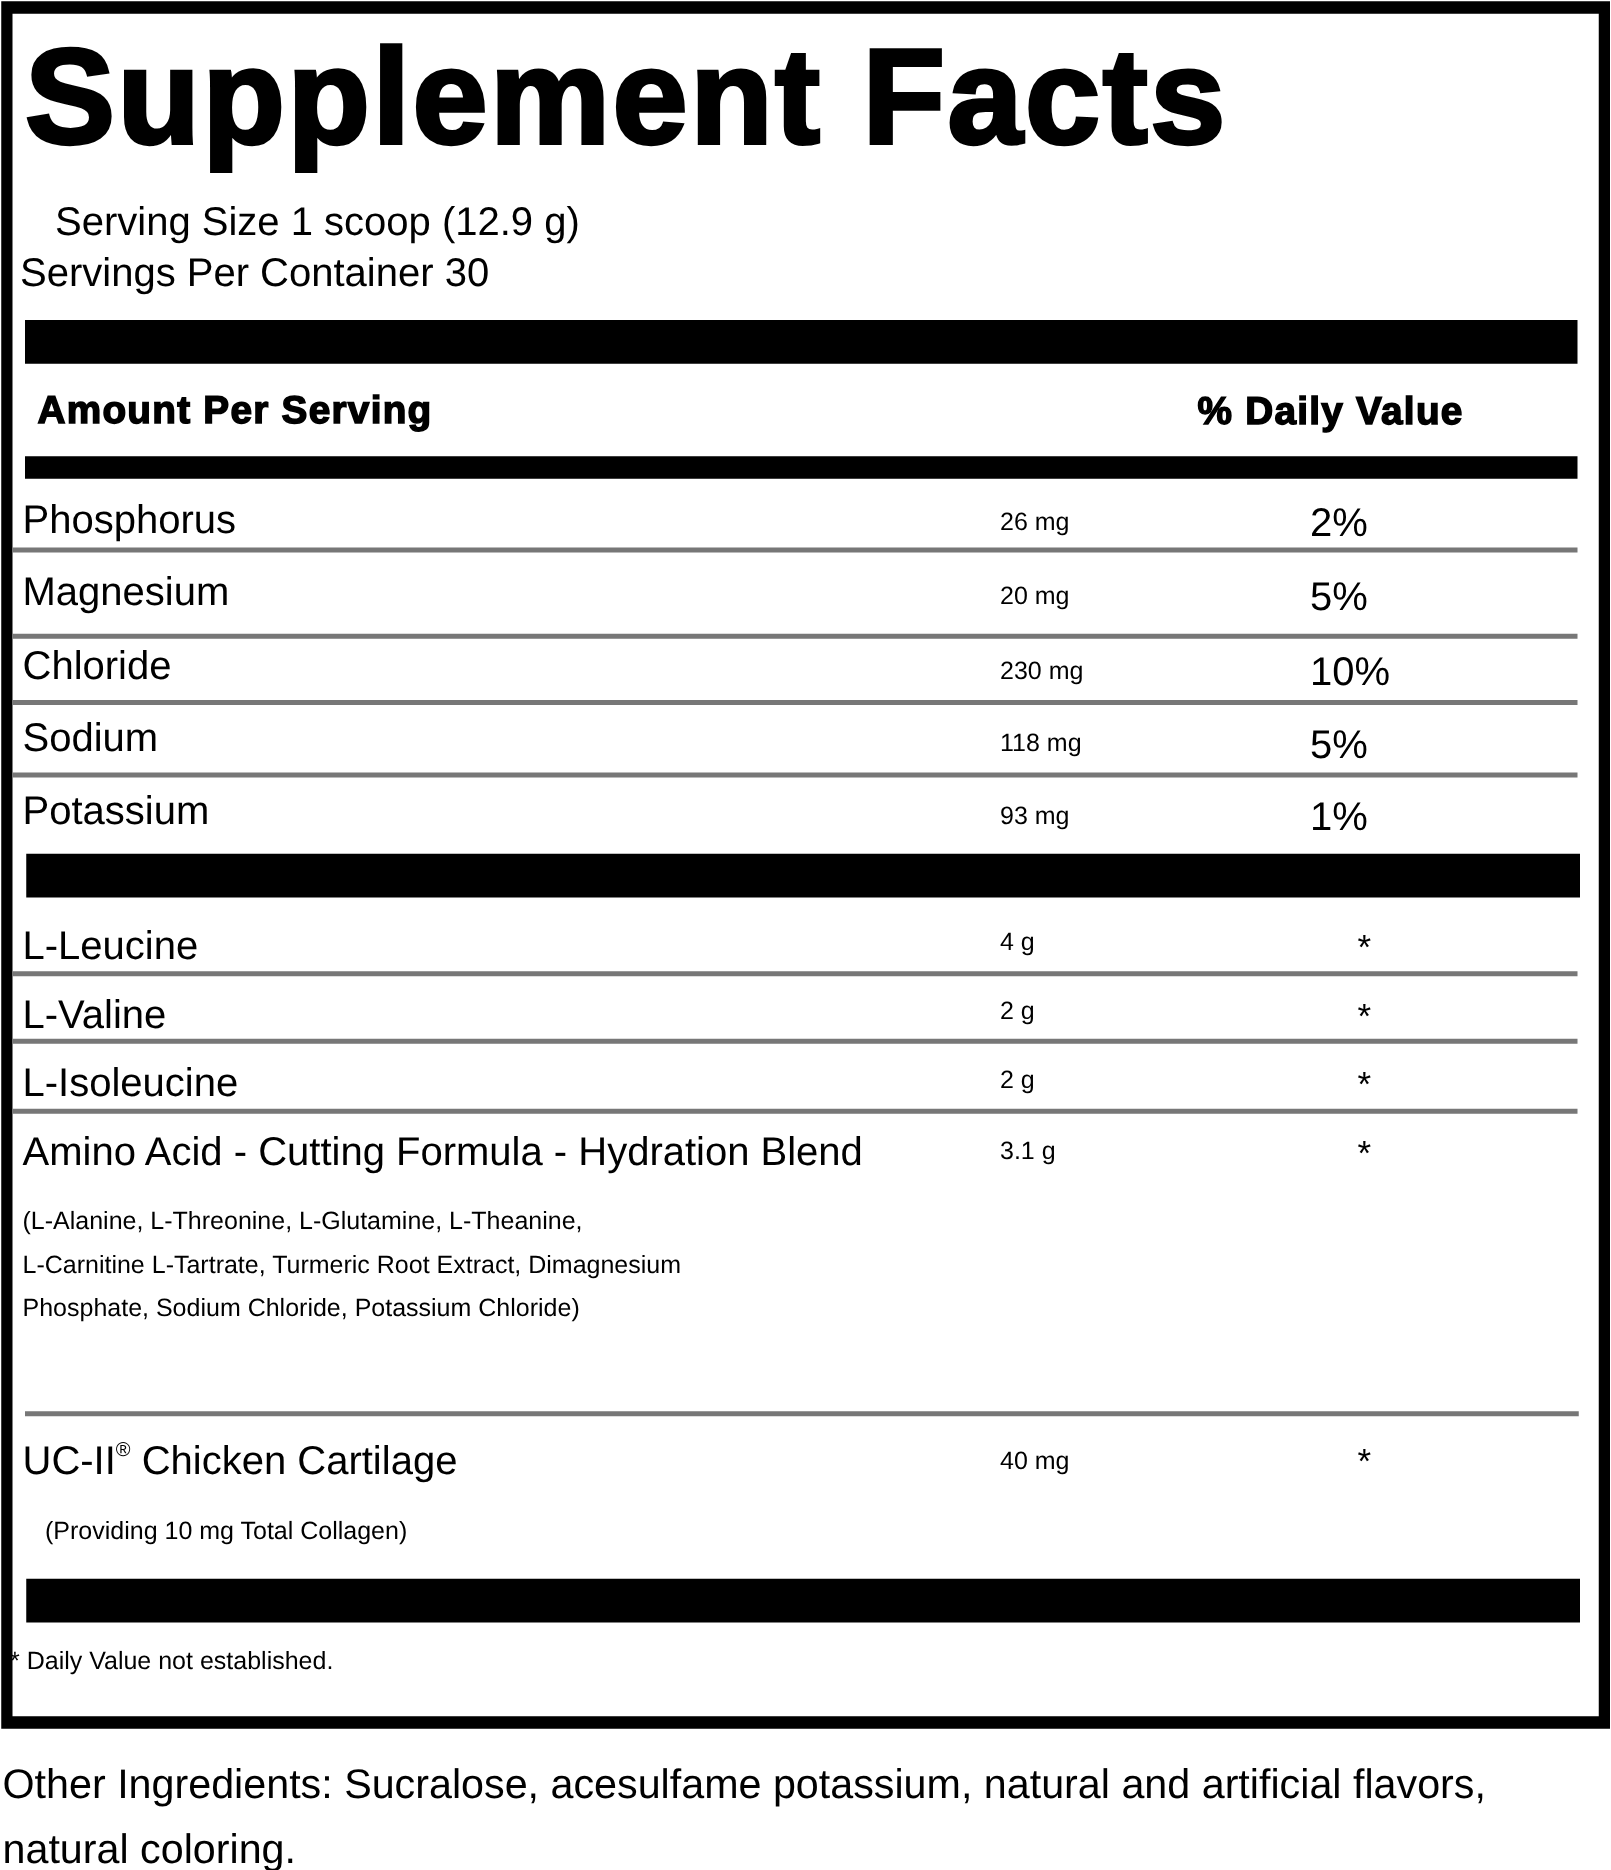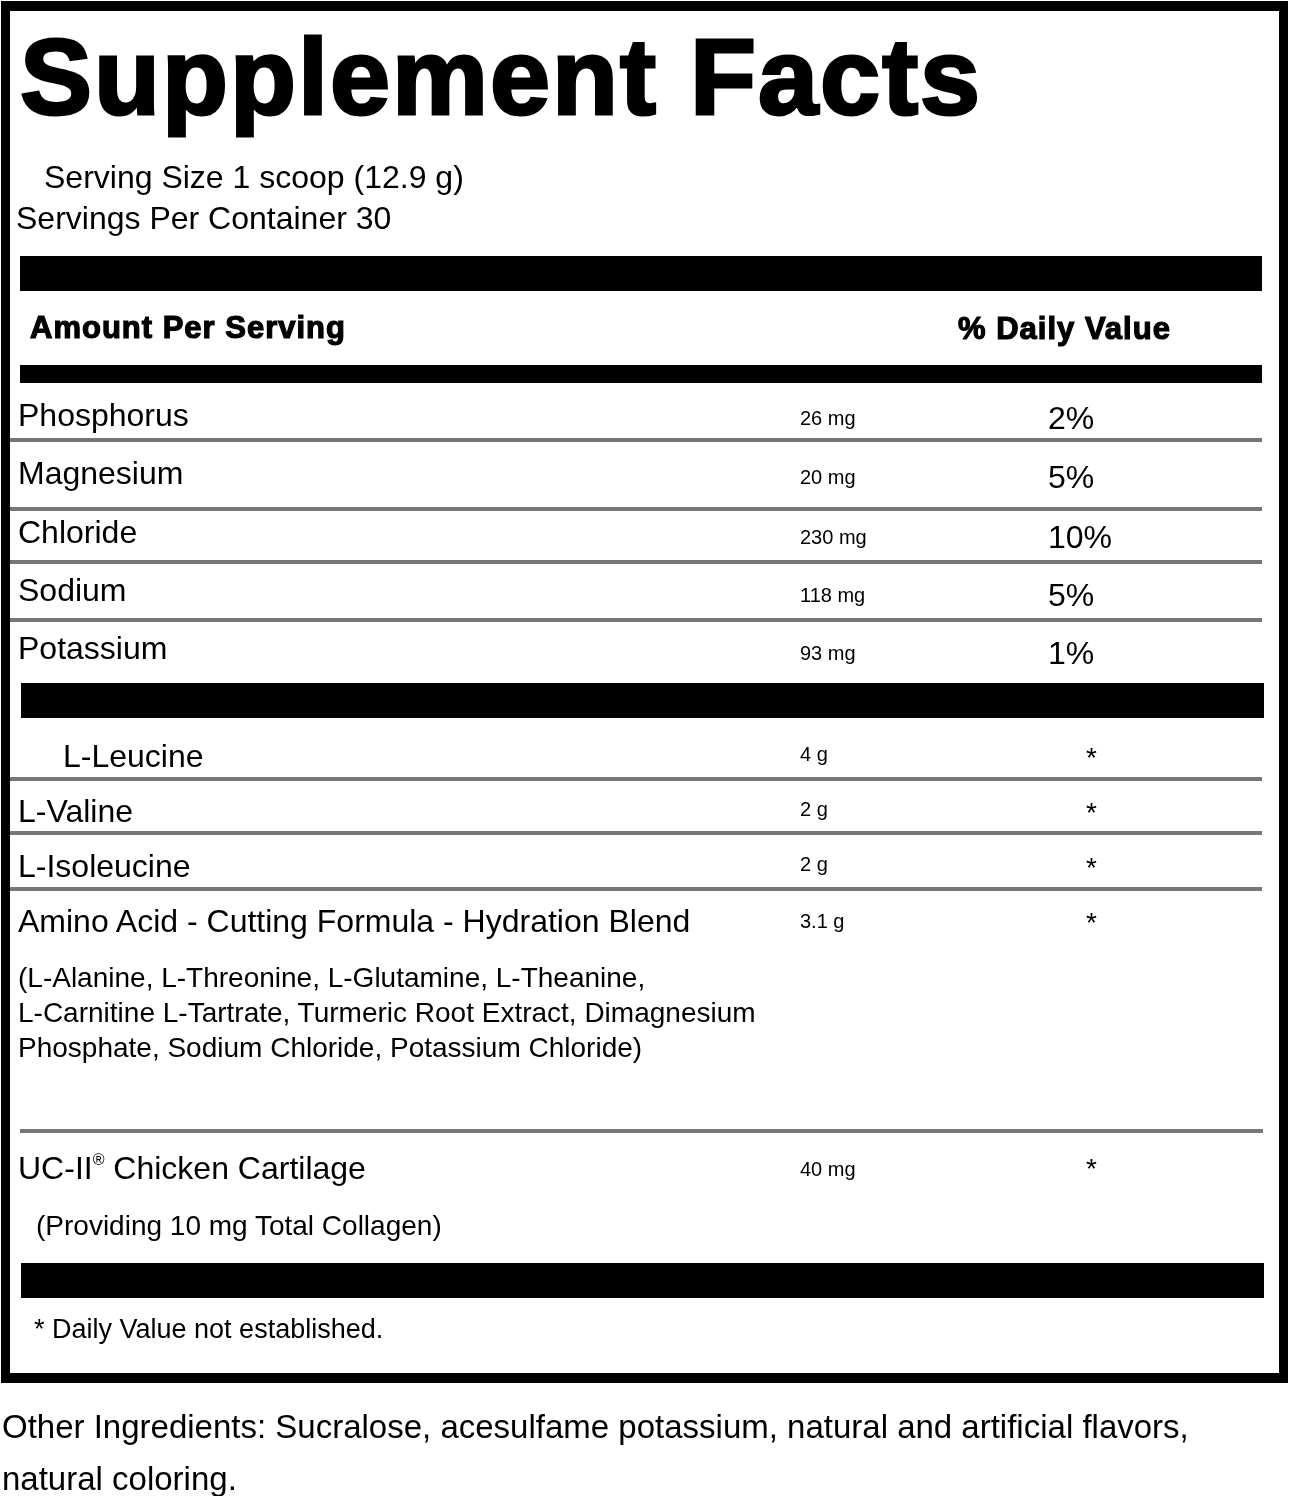--- a/index.html
+++ b/index.html
@@ -92,34 +92,34 @@
     .rule {
       position: absolute;
       left: 10px;
       width: 1252px;
       height: 4px;
       background: #777777;
     }
     .sub {
       position: absolute;
       left: 18px;
-      font-size: 28px;
+      font-size: 20px;
       line-height: 35px;
       white-space: nowrap;
     }
     .reg {
       font-size: 16px;
       vertical-align: 14px;
       line-height: 0;
     }
     .footnote {
       position: absolute;
-      left: 34px;
+      left: 8px;
       top: 1312px;
-      font-size: 27px;
+      font-size: 20px;
       line-height: 34px;
       white-space: nowrap;
       text-align: right;
     }
     .other {
       position: absolute;
       left: 2px;
       top: 1401px;
       width: 1280px;
       font-size: 33px;
@@ -173,21 +173,21 @@
 
 <div class="row" style="top:629px;">
   <span class="name" style="top:0px;">Potassium</span>
   <span class="amt" style="top:5px;">93 mg</span>
   <span class="dv" style="top:5px;">1%</span>
 </div>
 
 <div class="bar" style="left:21px; top:683px; width:1243px; height:35px;"></div>
 
 <div class="row" style="top:737px;">
-  <span class="name" style="top:0px;margin-left:45px;">L-Leucine</span>
+  <span class="name" style="top:0px;">L-Leucine</span>
   <span class="amt" style="top:-2px;">4 g</span>
   <span class="dv star" style="top:2px;">*</span>
 </div>
 <div class="rule" style="top:777px;"></div>
 
 <div class="row" style="top:792px;">
   <span class="name" style="top:0px;">L-Valine</span>
   <span class="amt" style="top:-2px;">2 g</span>
   <span class="dv star" style="top:2px;">*</span>
 </div>

